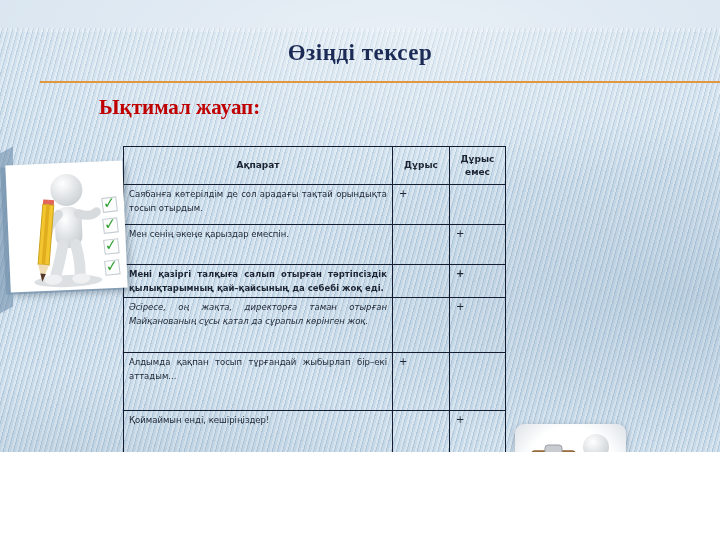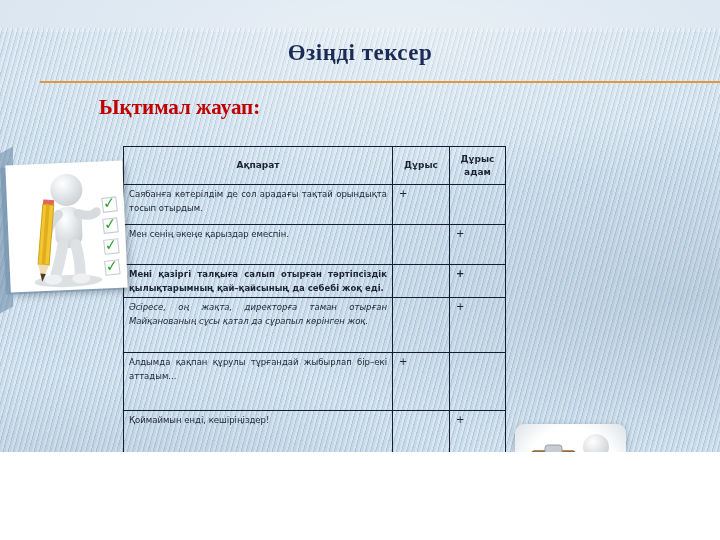--- a/index.html
+++ b/index.html
@@ -73,21 +73,21 @@
   <table class="answers">
     <colgroup>
         <col style="width:269px">
         <col style="width:57px">
         <col style="width:56px">
       </colgroup>
     <thead>
       <tr>
         <th>Ақпарат</th>
         <th>Дұрыс</th>
-        <th>Дұрыс адам</th>
+        <th>Дұрыс емес</th>
       </tr>
     </thead>
     <tbody id="table-body">
         <tr>
           <td class="c-info">Саябанға көтерілдім де сол арадағы тақтай орындықта тосып отырдым.</td>
           <td class="c-mark">+</td>
           <td class="c-mark"></td>
         </tr>
         <tr>
           <td class="c-info">Мен сенің әкеңе қарыздар емеспін.</td>
@@ -98,21 +98,21 @@
           <td class="c-info">Мені қазіргі талқыға салып отырған тәртіпсіздік қылықтарымның қай–қайсының да себебі жоқ еді.</td>
           <td class="c-mark"></td>
           <td class="c-mark">+</td>
         </tr>
         <tr>
           <td class="c-info">Әсіресе, оң жақта, директорға таман отырған Майқанованың сұсы қатал да сұрапыл көрінген жоқ.</td>
           <td class="c-mark"></td>
           <td class="c-mark">+</td>
         </tr>
         <tr>
-          <td class="c-info">Алдымда қақпан құрулы тұрғандай жыбырлап бір–екі аттадым...</td>
+          <td class="c-info">Алдымда қақпан тосып тұрғандай жыбырлап бір–екі аттадым...</td>
           <td class="c-mark">+</td>
           <td class="c-mark"></td>
         </tr>
         <tr>
           <td class="c-info">Қоймаймын енді, кешіріңіздер!</td>
           <td class="c-mark"></td>
           <td class="c-mark">+</td>
         </tr>
       </tbody>
   </table>

